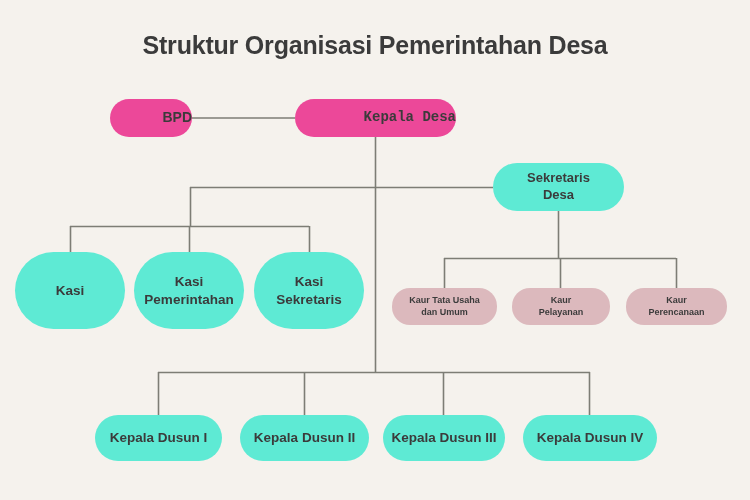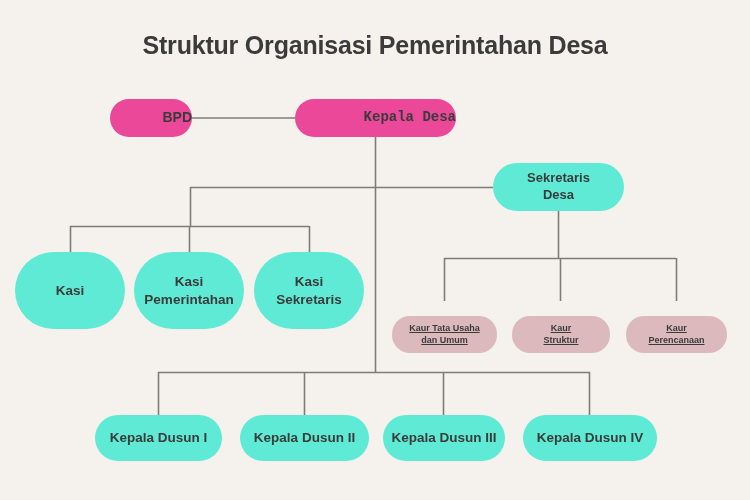--- a/index.html
+++ b/index.html
@@ -73,22 +73,22 @@
   }
   .node-kasi {
     top: 252px; width: 110px; height: 77px;
     border-radius: 40px; font-size: 13.5px;
   }
   #node-kasi-pemerintahan   { left: 15px; }
   #node-kasi-kesejahteraan  { left: 134px; }
   #node-kasi-pelayanan      { left: 254px; }
 
   .node-kaur {
-    top: 316px; height: 37px;
-    border-radius: 18px; font-size: 9px; text-decoration: underline;
+    top: 288px; height: 37px;
+    border-radius: 18px; font-size: 9px;
   }
   #node-kaur-tata-usaha { left: 392px; width: 105px; }
   #node-kaur-keuangan   { left: 512px; width: 98px; }
   #node-kaur-perencanaan{ left: 626px; width: 101px; }
 
   .node-dusun {
     top: 415px; height: 46px;
     border-radius: 23px; font-size: 13.5px; text-align: right;
   }
   #node-kepala-dusun-1 { left: 95px;  width: 127px; }
@@ -171,21 +171,21 @@
   <div id="node-kaur-tata-usaha" class="node node-pink node-kaur">
     <span>
       <span class="node-label">Kaur Tata Usaha</span>
       <span class="node-label">dan Umum</span>
     </span>
   </div>
 
   <div id="node-kaur-keuangan" class="node node-pink node-kaur">
     <span>
       <span class="node-label">Kaur</span>
-      <span class="node-label">Struktur</span>
+      <span class="node-label">Pelayanan</span>
     </span>
   </div>
 
   <div id="node-kaur-perencanaan" class="node node-pink node-kaur">
     <span>
       <span class="node-label">Kaur</span>
       <span class="node-label">Perencanaan</span>
     </span>
   </div>
 

